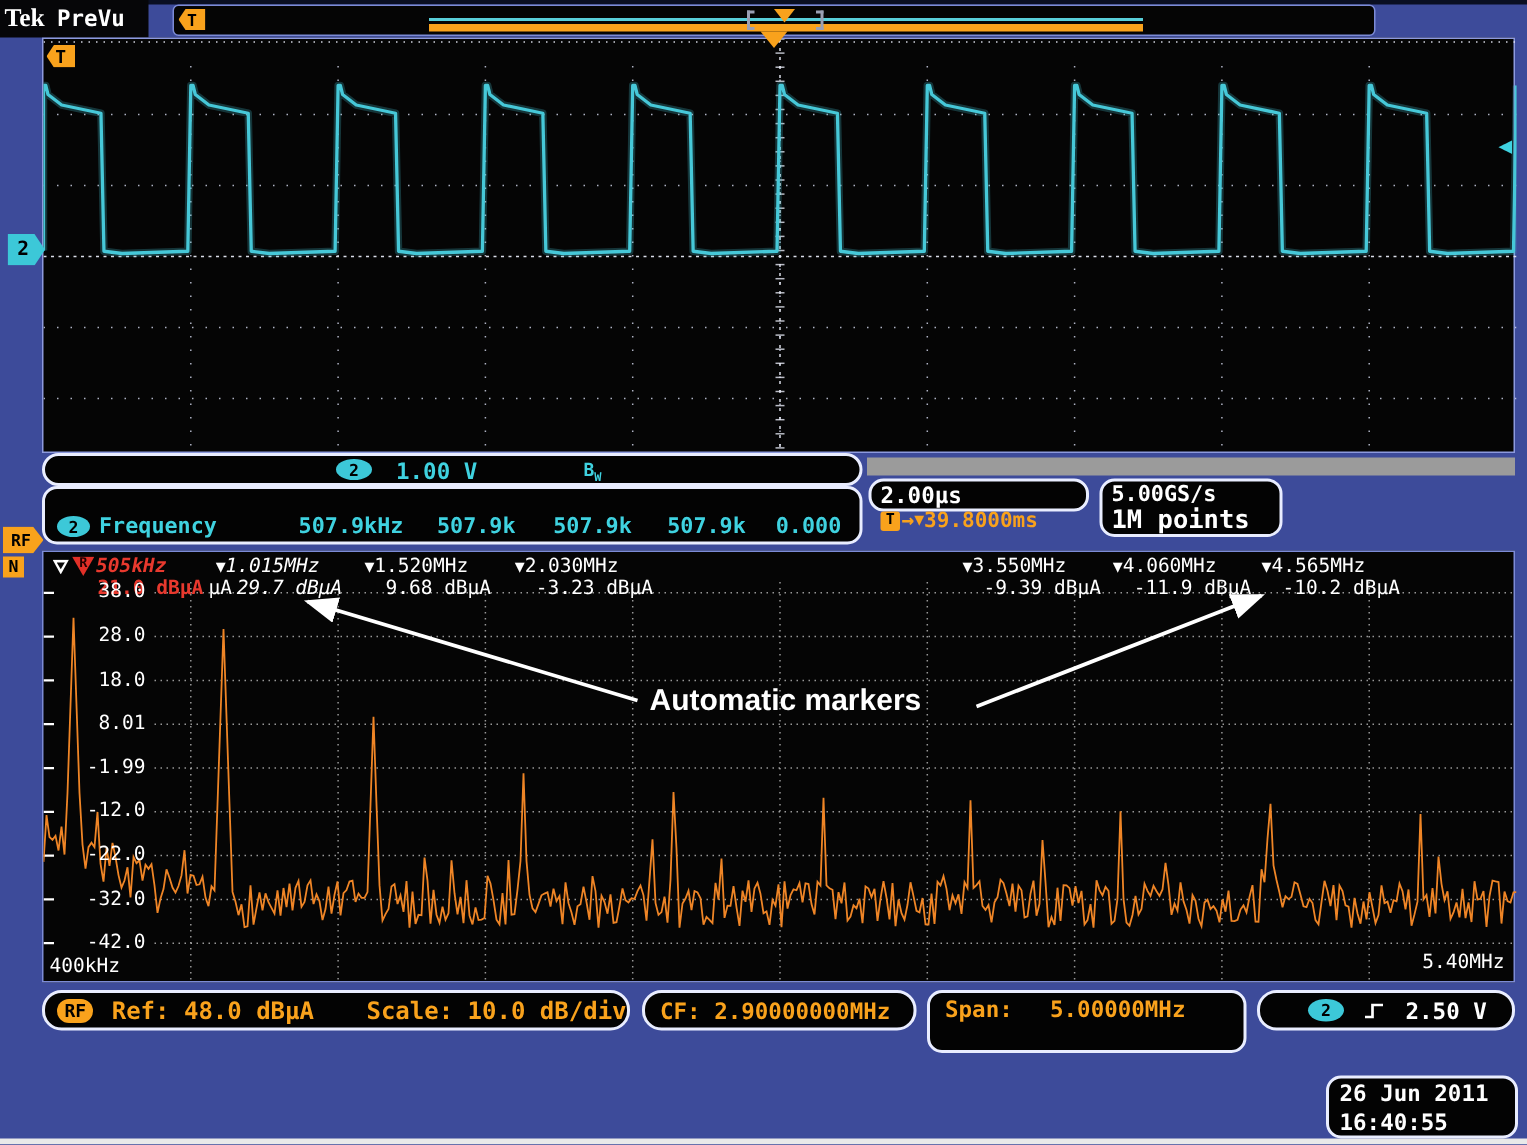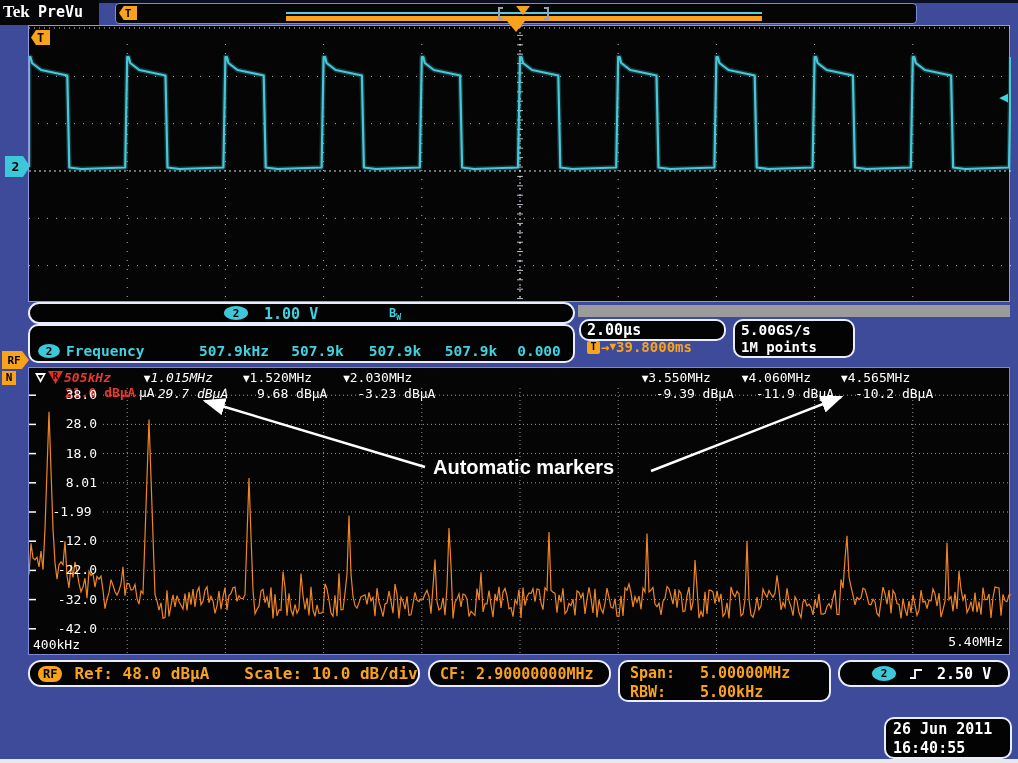--- a/index.html
+++ b/index.html
@@ -157,21 +157,21 @@
       <span>T</span>
     </span>
     <span>→</span>
     <span style="font-size:11px;">▼</span>
     <span>39.8000ms</span>
   </div>
 </div>
 
 <div class="panel" style="left:733px;top:319px;width:122px;height:39px;padding:1px 6px;">
   <div class="white mono-b" style="font-size:14.5px;line-height:17px;">5.00GS/s</div>
-  <div class="white mono-b" style="font-size:14px;line-height:16px;">1M points</div>
+  <div class="white mono-b" style="font-size:17px;line-height:16px;">1M points</div>
 </div>
 
 <div class="pent-right" style="left:2px;top:351px;width:27px;height:18px;font-size:11px;">
   <span style="padding-right:3px;">RF</span>
 </div>
 <div class="abs" style="left:2px;top:371px;width:14px;height:14px;background:#f9a21c;color:#000;font-weight:bold;font-size:11px;text-align:center;line-height:14px;">
   <span>N</span>
 </div>
 
 <div class="blackarea" style="left:28px;top:367px;width:982px;height:288px;border-color:#7c8bd6;">
@@ -248,21 +248,21 @@
   <div><span class="tri">▼</span><span class="freq">4.565MHz</span></div>
   <div class="amp">-10.2 dBµA</div>
 </div>
     </div>
 
   <div id="sp-ylabels">
       <div class="abs white" style="left: 18px; top: 19.2px; width: 50px; text-align: right; font-size: 13px;">38.0</div>
       <div class="abs white" style="left: 18px; top: 48.4px; width: 50px; text-align: right; font-size: 13px;">28.0</div>
       <div class="abs white" style="left: 18px; top: 77.6px; width: 50px; text-align: right; font-size: 13px;">18.0</div>
       <div class="abs white" style="left: 18px; top: 106.8px; width: 50px; text-align: right; font-size: 13px;">8.01</div>
-      <div class="abs white" style="left: 18px; top: 136px; width: 50px; text-align: center; font-size: 13px;">-1.99</div>
+      <div class="abs white" style="left: 18px; top: 136px; width: 50px; text-align: right; font-size: 13px;">-1.99</div>
       <div class="abs white" style="left: 18px; top: 165.2px; width: 50px; text-align: right; font-size: 13px;">-12.0</div>
       <div class="abs white" style="left: 18px; top: 194.4px; width: 50px; text-align: right; font-size: 13px;">-22.0</div>
       <div class="abs white" style="left: 18px; top: 223.6px; width: 50px; text-align: right; font-size: 13px;">-32.0</div>
       <div class="abs white" style="left: 18px; top: 252.8px; width: 50px; text-align: right; font-size: 13px;">-42.0</div>
     </div>
 
   <div class="abs white" style="left:4px;top:269px;font-size:13px;">400kHz</div>
   <div class="abs white" style="right:6px;top:266px;font-size:13px;">5.40MHz</div>
 
   <div class="abs annot" style="left:404px;top:88px;">Automatic markers</div>
@@ -275,24 +275,20 @@
   <span class="orange mono-b" style="margin-left:12px;font-size:16px;">Ref: 48.0 dBµA</span>
   <span class="orange mono-b" style="margin-left:35px;font-size:16px;">Scale: 10.0 dB/div</span>
 </div>
 <div class="panel" style="left:428px;top:660px;width:183px;height:27px;border-radius:13px;display:flex;align-items:center;">
   <span class="orange mono-b" style="margin-left:10px;font-size:15px;">CF:  2.90000000MHz</span>
 </div>
 <div class="panel" style="left:618px;top:660px;width:213px;height:42px;padding:2px 10px;">
   <div style="display:flex;font-size:15px;line-height:19px;" class="orange mono-b">
     <span style="width:70px;">Span:</span>
     <span>5.00000MHz</span>
-  </div>
-  <div style="display:flex;font-size:15px;line-height:18px;" class="orange mono-b">
-    <span style="width:70px;">RBW:</span>
-    <span>5.00kHz</span>
   </div>
 </div>
 <div class="panel" style="left:838px;top:660px;width:172px;height:27px;border-radius:13px;display:flex;align-items:center;">
   <span class="ch-badge" style="margin-left:32px;width:24px;height:15px;font-size:11px;">
     <span>2</span>
   </span>
   <svg width="17" height="16" style="margin-left:12px;">
     <path d="M2 12 h5 v-8 h7" stroke="#fff" stroke-width="1.8" fill="none"></path>
   </svg>
   <span class="white mono-b" style="margin-left:12px;font-size:15px;">2.50 V</span>

